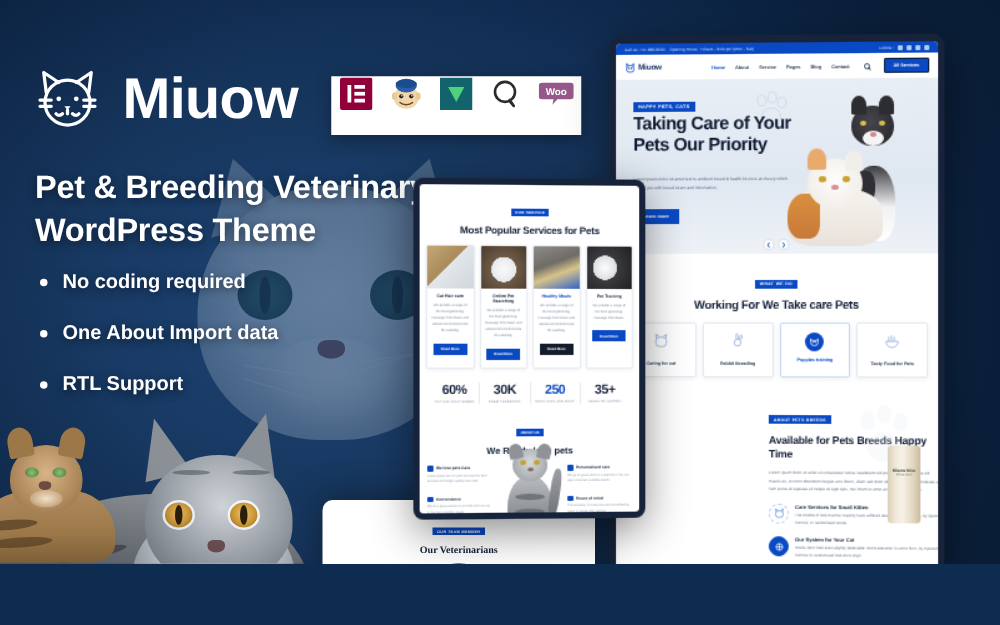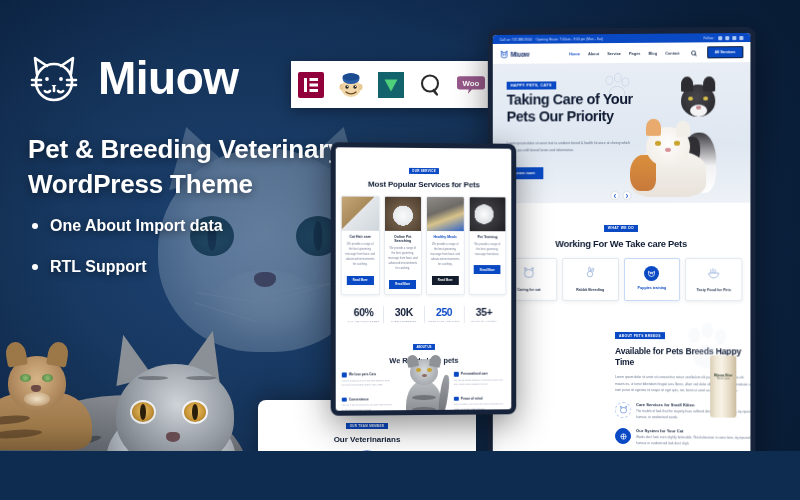--- a/index.html
+++ b/index.html
@@ -139,23 +139,22 @@
   }
   .features li::before {
     content: ""; position: absolute; left: 2px; top: 5px;
     width: 6px; height: 6px; border-radius: 50%; background: #ffffff;
   }
 
   
   .plugins {
     position: absolute; left: 265px; top: 61px;
     width: 200px; height: 47px; background: #ffffff;
-    display: flex; align-items: center; justify-content: space-around;
+    display: flex; justify-content: space-around;
     box-shadow: 0 3px 12px rgba(0,0,0,.35);
-    margin-left: 26px;
   }
   .plug { width: 28px; height: 28px; display: flex; align-items: center; justify-content: center; }
   .plug svg, .plug div { display: block; }
 
   
   .shadow-lg { box-shadow: 0 10px 34px rgba(0,0,0,.45); }
 
   
   .desktop {
     position: absolute; left: 487px; top: 28px;
@@ -348,21 +347,21 @@
   
   .vets {
     position: absolute; left: 258px; top: 400px;
     width: 218px; height: 112px;
     background: #fff; border-radius: 8px 8px 0 0;
     overflow: hidden; z-index: 4;
     box-shadow: 0 -4px 26px rgba(0,0,0,.35);
   }
   .vets .eb { display: inline-block; background: #0a49c4; color: #fff; font-size: 3px; font-weight: 700; padding: 1.3px 4px; letter-spacing: .3px; }
   .vets .hdr { text-align: center; padding-top: 13px; }
-  .vets h3 { font-size: 8px; font-weight: 700; color: #111e36; margin-top: 4px; }
+  .vets h3 { font-size: 8px; font-weight: 700; color: #111e36; margin-top: 4px; font-family: Liberation Serif, serif; }
   .vets .row { display: flex; justify-content: center; gap: 14px; margin-top: 9px; }
   .vets .doc { width: 46px; text-align: center; }
   .vets .av {
     width: 46px; height: 46px; border-radius: 50%; position: relative; overflow: hidden;
     background: radial-gradient(circle at 50% 30%, #f2f5f8 0%, #dde4ec 70%, #cdd6e1 100%);
   }
   .vets .doc.on .av { box-shadow: 0 0 0 2.5px #0a49c4; }
   .vets .arc { position: absolute; left: -4px; top: -4px; width: 54px; height: 54px; border-radius: 50%;
     border: 2.5px solid #0a49c4; border-right-color: transparent; border-top-color: transparent; transform: rotate(-20deg); }
 
@@ -428,20 +427,21 @@
         <path d="M32 39c1.6 1.6 4 1.6 5.2 0"></path>
         <path d="M6 28h9M6 33h9M41 28h9M41 33h9"></path>
       </svg>
     </span>
     <span class="brand-name">Miuow</span>
   </div>
 
   <div class="headline">Pet &amp; Breeding Veterinary WordPress Theme</div>
 
   <ul class="features">
+    <li>No coding required</li>
     <li>One About Import data</li>
     <li>RTL Support</li>
   </ul>
 
   <div class="plugins">
     <span class="plug">
       <svg width="26" height="26" viewBox="0 0 26 26">
         <rect width="26" height="26" rx="2" fill="#92003B"></rect>
         <rect x="6" y="6" width="3" height="14" fill="#fff"></rect>
         <rect x="11.5" y="6" width="8.5" height="3" fill="#fff"></rect>

